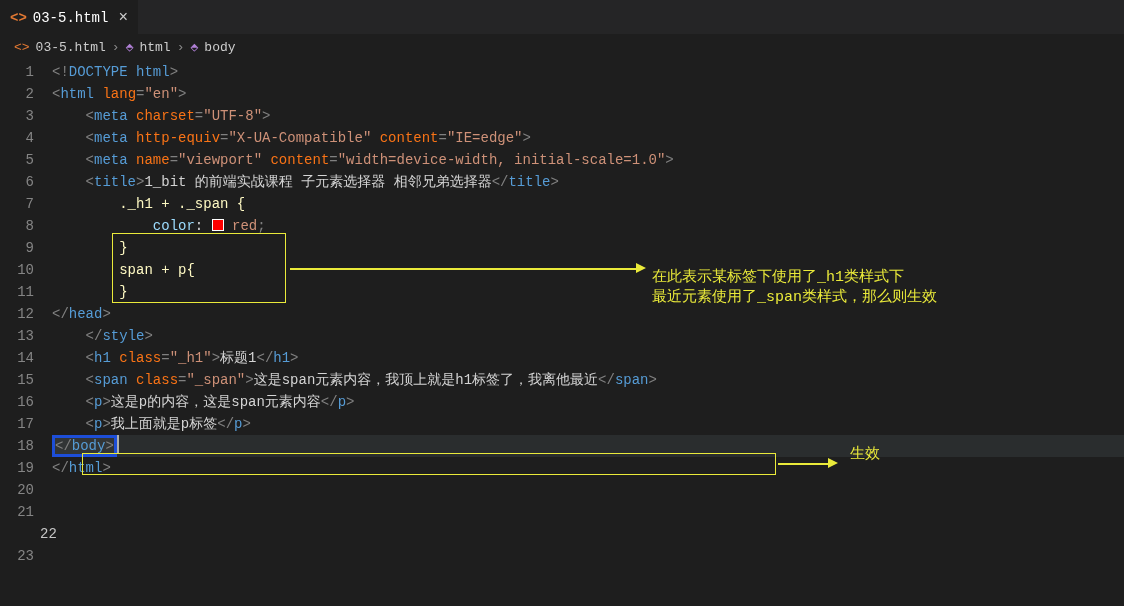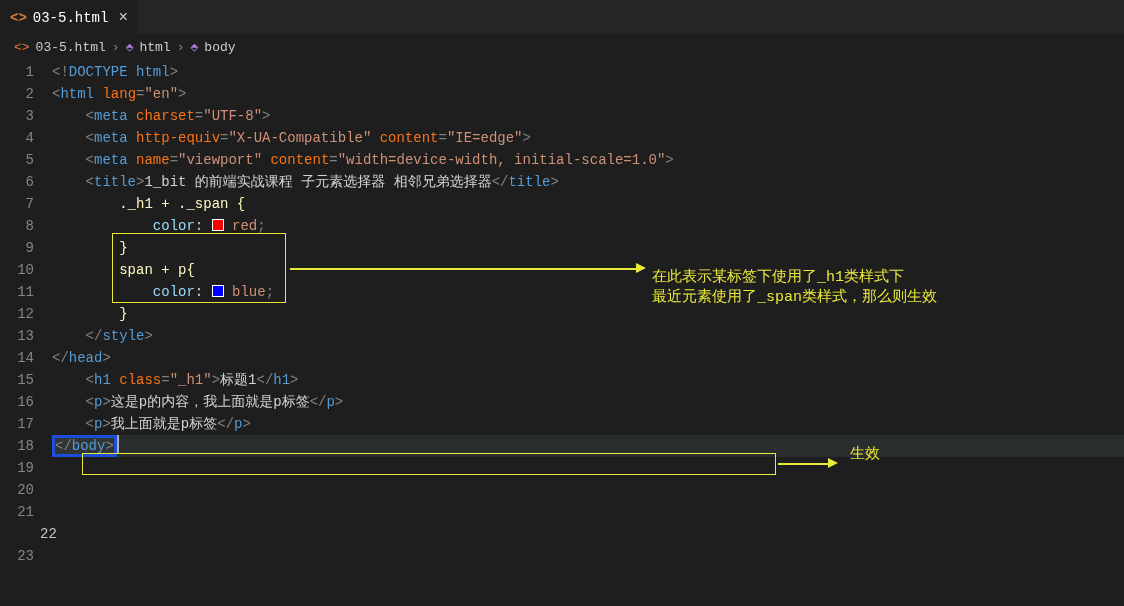--- a/index.html
+++ b/index.html
@@ -178,28 +178,29 @@
     <div class="line"><span class="punct">&lt;!</span><span class="tag">DOCTYPE html</span><span class="punct">&gt;</span></div>
     <div class="line"><span class="punct">&lt;</span><span class="tag">html</span> <span class="attr">lang</span><span class="punct">=</span><span class="str">"en"</span><span class="punct">&gt;</span></div>
     <div class="line">    <span class="punct">&lt;</span><span class="tag">meta</span> <span class="attr">charset</span><span class="punct">=</span><span class="str">"UTF-8"</span><span class="punct">&gt;</span></div>
     <div class="line">    <span class="punct">&lt;</span><span class="tag">meta</span> <span class="attr">http-equiv</span><span class="punct">=</span><span class="str">"X-UA-Compatible"</span> <span class="attr">content</span><span class="punct">=</span><span class="str">"IE=edge"</span><span class="punct">&gt;</span></div>
     <div class="line">    <span class="punct">&lt;</span><span class="tag">meta</span> <span class="attr">name</span><span class="punct">=</span><span class="str">"viewport"</span> <span class="attr">content</span><span class="punct">=</span><span class="str">"width=device-width, initial-scale=1.0"</span><span class="punct">&gt;</span></div>
     <div class="line">    <span class="punct">&lt;</span><span class="tag">title</span><span class="punct">&gt;</span><span class="text">1_bit 的前端实战课程 子元素选择器 相邻兄弟选择器</span><span class="punct">&lt;/</span><span class="tag">title</span><span class="punct">&gt;</span></div>
     <div class="line">        <span class="sel">._h1 + ._span {</span></div>
     <div class="line">            <span class="prop">color</span><span class="colon">: </span><span class="swatch-red"></span> <span class="val-red">red</span><span class="punct">;</span></div>
     <div class="line">        <span class="sel">}</span></div>
     <div class="line">        <span class="sel">span + p{</span></div>
-    <div class="line">            <span class="prop">color</span><span class="colon">: </span><span class="swatch-blue"></span> <span class="val-blue">blue</span><span class="punct">;</span></div>
     <div class="line">        <span class="sel">}</span></div>
+    <div class="line"><span class="punct">&lt;/</span><span class="tag">head</span><span class="punct">&gt;</span></div>
     <div class="line">    <span class="punct">&lt;/</span><span class="tag">style</span><span class="punct">&gt;</span></div>
-    <div class="line"><span class="punct">&lt;/</span><span class="tag">head</span><span class="punct">&gt;</span></div>
     <div class="line">    <span class="punct">&lt;</span><span class="tag">h1</span> <span class="attr">class</span><span class="punct">=</span><span class="str">"_h1"</span><span class="punct">&gt;</span><span class="text">标题1</span><span class="punct">&lt;/</span><span class="tag">h1</span><span class="punct">&gt;</span></div>
-    <div class="line">    <span class="punct">&lt;</span><span class="tag">p</span><span class="punct">&gt;</span><span class="text">这是p的内容，我上面就是p标签</span><span class="punct">&lt;/</span><span class="tag">p</span><span class="punct">&gt;</span></div>
+    <div class="line">    <span class="punct">&lt;</span><span class="tag">span</span> <span class="attr">class</span><span class="punct">=</span><span class="str">"_span"</span><span class="punct">&gt;</span><span class="text">这是span元素内容，我顶上就是h1标签了，我离他最近</span><span class="punct">&lt;/</span><span class="tag">span</span><span class="punct">&gt;</span></div>
+    <div class="line">    <span class="punct">&lt;</span><span class="tag">p</span><span class="punct">&gt;</span><span class="text">这是p的内容，这是span元素内容</span><span class="punct">&lt;/</span><span class="tag">p</span><span class="punct">&gt;</span></div>
     <div class="line">    <span class="punct">&lt;</span><span class="tag">p</span><span class="punct">&gt;</span><span class="text">我上面就是p标签</span><span class="punct">&lt;/</span><span class="tag">p</span><span class="punct">&gt;</span></div>
     <div class="line active"><span class="body-hl"><span class="punct">&lt;/</span><span class="tag">body</span><span class="punct">&gt;</span></span><span class="cursor-mark"></span></div>
+    <div class="line"><span class="punct">&lt;/</span><span class="tag">html</span><span class="punct">&gt;</span></div>
 
     <div class="box-highlight" style="left:60px; top:174px; width:174px; height:70px;"></div>
     <div class="box-highlight" style="left:30px; top:394px; width:694px; height:22px;"></div>
 
     <div class="arrow-line" style="left:238px; top:209px; width:346px;"></div>
     <div class="arrow-head" style="left:584px; top:204px;"></div>
 
     <div class="arrow-line" style="left:726px; top:404px; width:50px;"></div>
     <div class="arrow-head" style="left:776px; top:399px;"></div>
 

